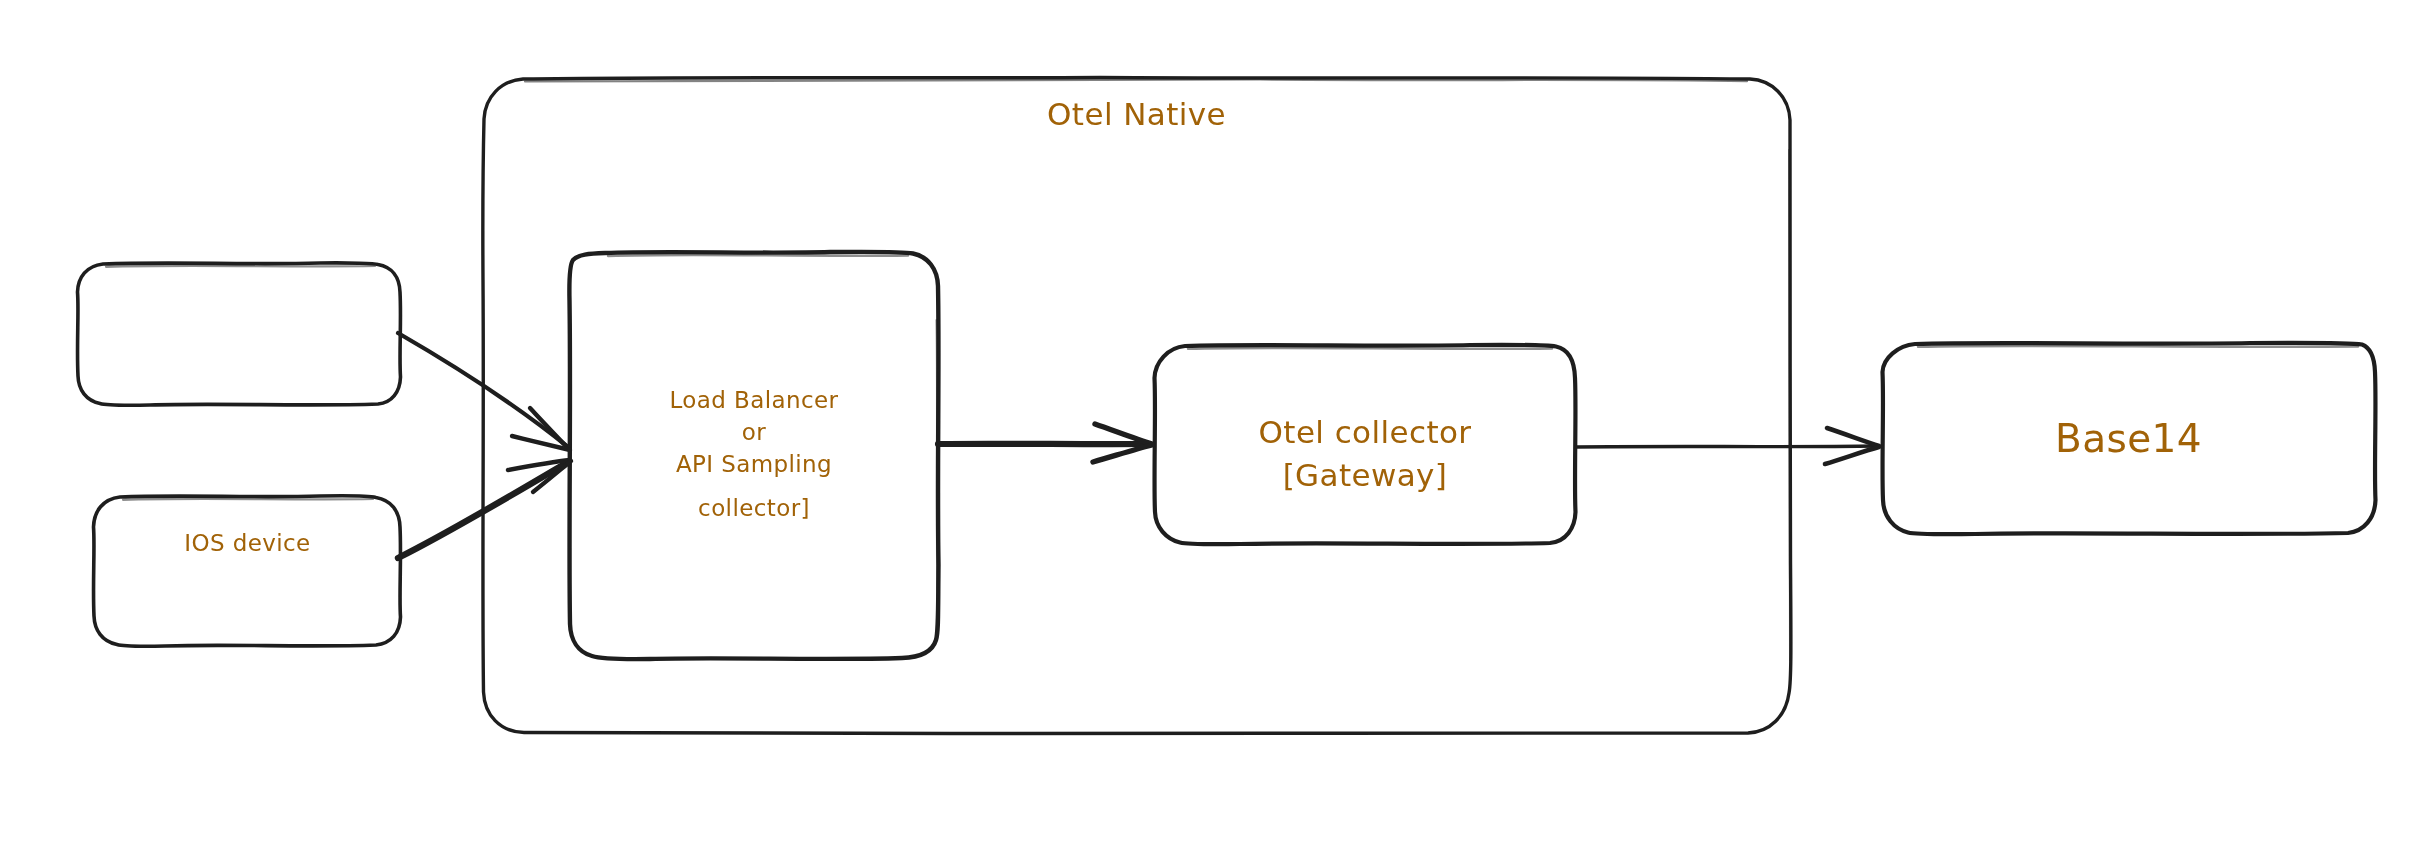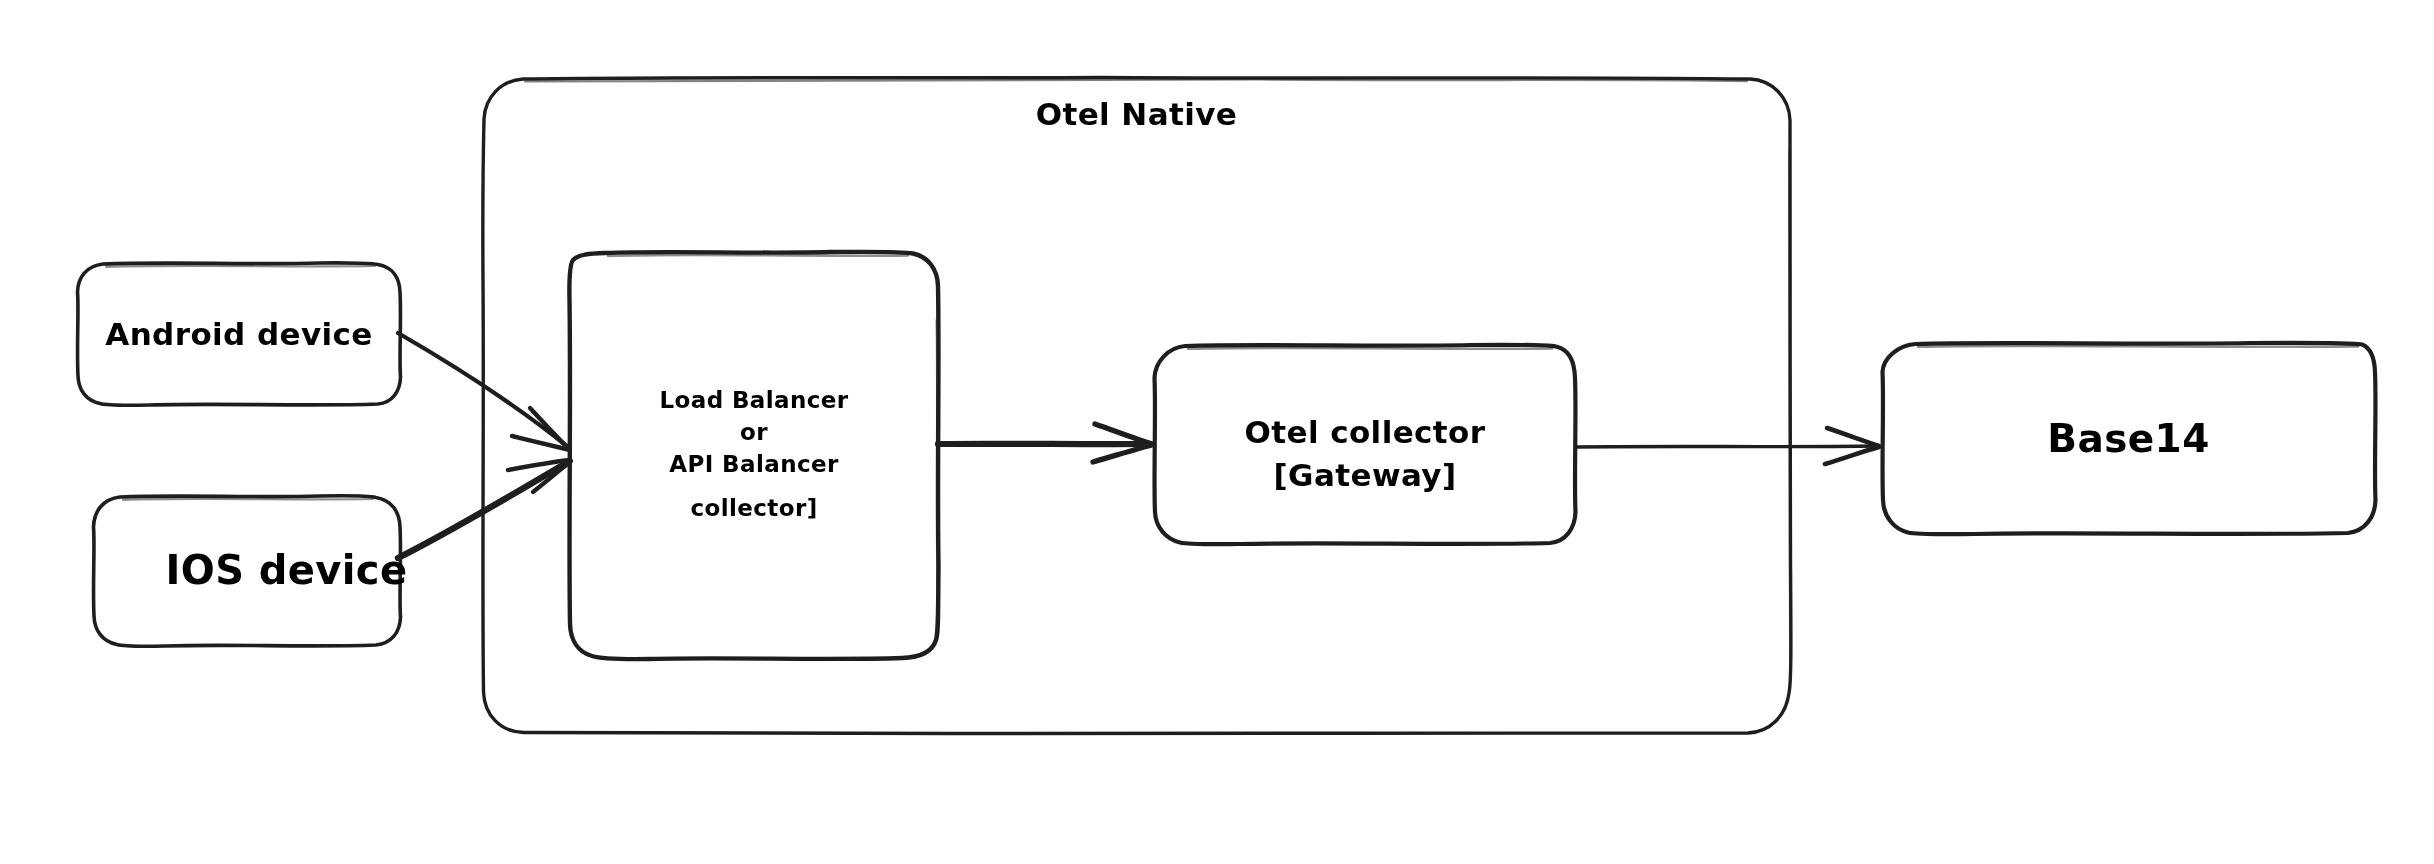--- a/index.html
+++ b/index.html
@@ -27,44 +27,43 @@
     width: 2434px;
     height: 864px;
   }
   .node-label {
     position: absolute;
     display: flex;
     flex-direction: column;
     align-items: center;
     justify-content: center;
     text-align: center;
-    color: #000000;
+    color: #a16207;
     font-family: "DejaVu Sans", sans-serif;
-    font-weight: 700;
+    font-weight: 400;
     letter-spacing: 0.4px;
     white-space: pre;
     pointer-events: none;
   }
   .line { display: block; }
   .blank { display: block; height: 0.55em; }
 
   
   #label-otel-native {
     left: 483px; top: 96px; width: 1307px; height: 46px;
     font-size: 31px;
     justify-content: flex-start;
   }
   #label-android {
     left: 78px; top: 263px; width: 322px; height: 142px;
     font-size: 31px;
   }
   #label-ios {
-    left: 95px; top: 495px; width: 305px; height: 150px;
-    font-size: 40px;
-    padding-left: 39px;
+    left: 95px; top: 468px; width: 305px; height: 150px;
+    font-size: 23px;
   }
   #label-lb {
     left: 570px; top: 252px; width: 368px; height: 406px;
     font-size: 23px;
     line-height: 1.38;
   }
   #label-collector {
     left: 1155px; top: 345px; width: 420px; height: 217px;
     font-size: 31px;
     line-height: 1.38;
@@ -207,28 +206,27 @@
     <g>
       <path d="M 1576 447 C 1680 445.8, 1780 447.4, 1878 446" fill="none" stroke="#1e1e1e" stroke-width="3.4" stroke-linecap="round"></path>
       <path d="M 1827 428 C 1845 434, 1864 441, 1879 446" fill="none" stroke="#1e1e1e" stroke-width="4.6" stroke-linecap="round"></path>
       <path d="M 1825 464 C 1845 458, 1864 451, 1879 447" fill="none" stroke="#1e1e1e" stroke-width="4.6" stroke-linecap="round"></path>
     </g>
 
   </svg>
 
   <div class="node-label" id="label-otel-native">Otel Native</div>
 
-  <div class="node-label" id="label-android">Android device</div>
 
   <div class="node-label" id="label-ios">IOS device</div>
 
   <div class="node-label" id="label-lb">
     <span class="line">Load Balancer</span>
     <span class="line">or</span>
-    <span class="line">API Balancer</span>
+    <span class="line">API Sampling</span>
     <span class="blank"></span>
     <span class="line">collector]</span>
   </div>
 
   <div class="node-label" id="label-collector">
     <span class="line">Otel collector</span>
     <span class="line">[Gateway]</span>
   </div>
 
   <div class="node-label" id="label-base14">Base14</div>

